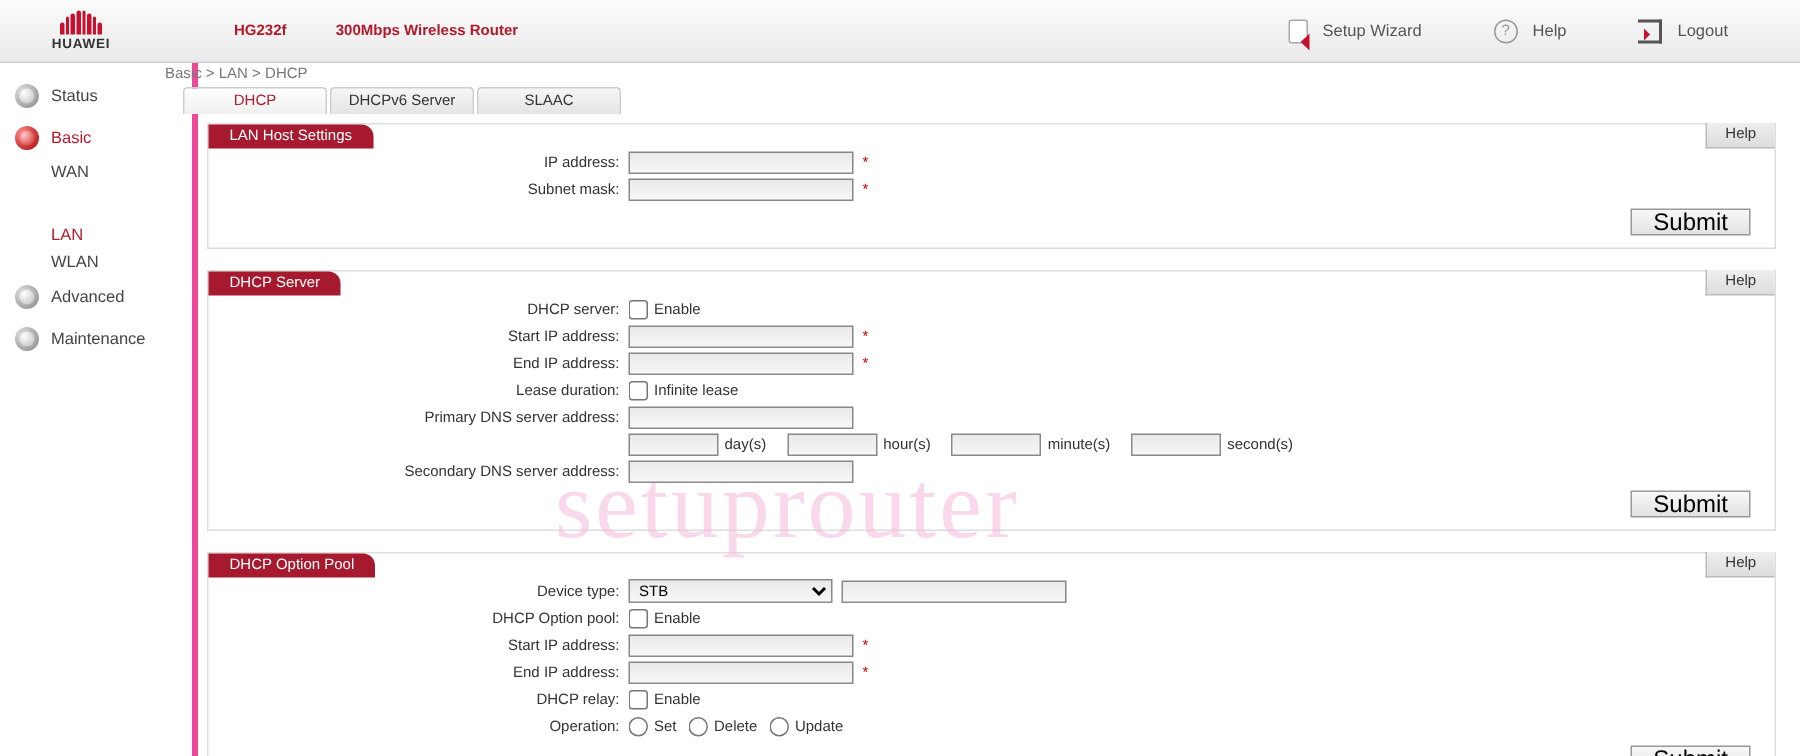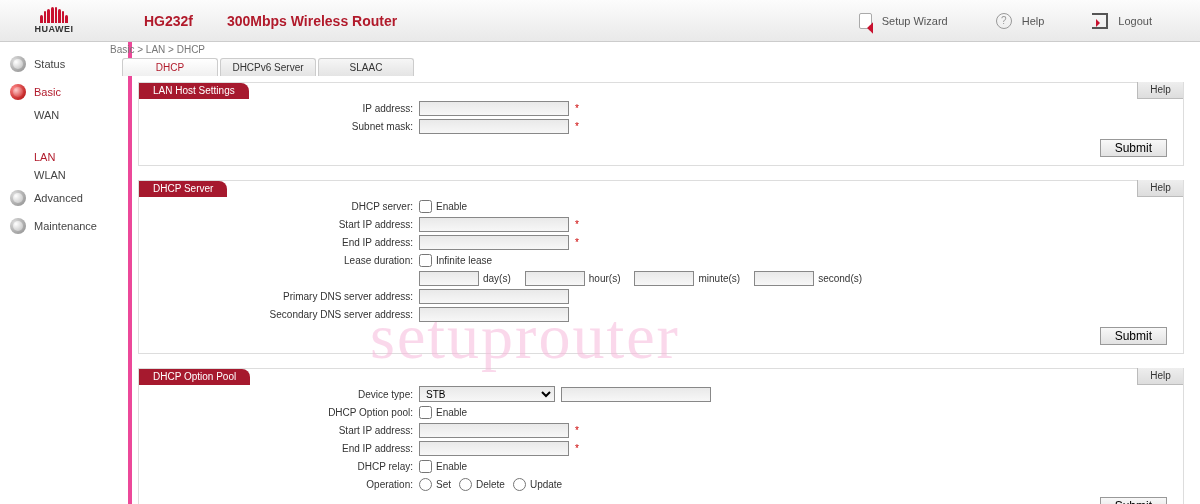--- a/index.html
+++ b/index.html
@@ -43,23 +43,23 @@
   }
   .logo-burst span:nth-child(1){height:8px;margin-top:8px}
   .logo-burst span:nth-child(2){height:12px;margin-top:4px}
   .logo-burst span:nth-child(3){height:14px;margin-top:2px}
   .logo-burst span:nth-child(4){height:16px;margin-top:0}
   .logo-burst span:nth-child(5){height:16px;margin-top:0}
   .logo-burst span:nth-child(6){height:14px;margin-top:2px}
   .logo-burst span:nth-child(7){height:12px;margin-top:4px}
   .logo-burst span:nth-child(8){height:8px;margin-top:8px}
   .product {
-    margin-left: 48px;
+    margin-left: 60px;
     color: #b11a2b;
-    font-size: 14px;
+    font-size: 10px;
     font-weight: bold;
   }
   .product .model { margin-right: 30px; }
   .header .spacer { flex: 1; }
   .hdr-item {
     display: flex; align-items: center;
     color: #555; font-size: 11px;
     margin-right: 48px;
     gap: 10px;
     cursor: pointer;
@@ -163,21 +163,21 @@
   .tin {
     height:15px; width:150px; border:1px solid #888;
     background:linear-gradient(#e9e9e9,#f7f7f7);
     font-size:10px; padding:0 2px;
   }
   .tin.sm { width:60px; }
   .req { color:#c00; padding-left:6px; }
   .chk { margin-right:4px; vertical-align:middle; }
   .submit-row { text-align:right; padding:4px 16px; }
   .btn {
-    height:18px; padding:0 14px; font-size:12px;
+    height:18px; padding:0 14px; font-size:16px;
     background:linear-gradient(#f8f8f8,#e2e2e2);
     border:1px solid #999; cursor:pointer;
   }
   select.tin { width:136px; height:16px; }
 
   
   .wm {
     position:absolute; left:370px; top:300px;
     font-size:64px; color:#f7b9db; opacity:.55;
     font-family: Georgia, serif; pointer-events:none;
@@ -293,37 +293,37 @@
     </div>
     <div class="form-row">
       <div class="form-label">End IP address:</div>
       <input class="tin" style="">
       <span class="req">*</span>
     </div>
     <div class="form-row">
       <div class="form-label">Lease duration:</div>
       <input type="checkbox" class="chk" style="">
       <span>Infinite lease</span>
+    </div>
+    <div class="form-row">
+      <div class="form-label">Primary DNS server address:</div>
+      <input class="tin" style="">
     </div>
     <div class="form-row">
       <div class="form-label"></div>
       <input class="tin sm" style="">
       <span style="padding:0 14px 0 4px">day(s)</span>
       <input class="tin sm" style="">
       <span style="padding:0 14px 0 4px">hour(s)</span>
       <input class="tin sm" style="">
       <span style="padding:0 14px 0 4px">minute(s)</span>
       <input class="tin sm" style="">
       <span style="padding:0 4px">second(s)</span>
     </div>
     <div class="form-row">
-      <div class="form-label">Primary DNS server address:</div>
-      <input class="tin" style="">
-    </div>
-    <div class="form-row">
       <div class="form-label">Secondary DNS server address:</div>
       <input class="tin" style="">
     </div>
     <div class="submit-row">
       <button class="btn">Submit</button>
     </div>
   </div>
 
   <div class="panel">
     <div class="panel-head">

